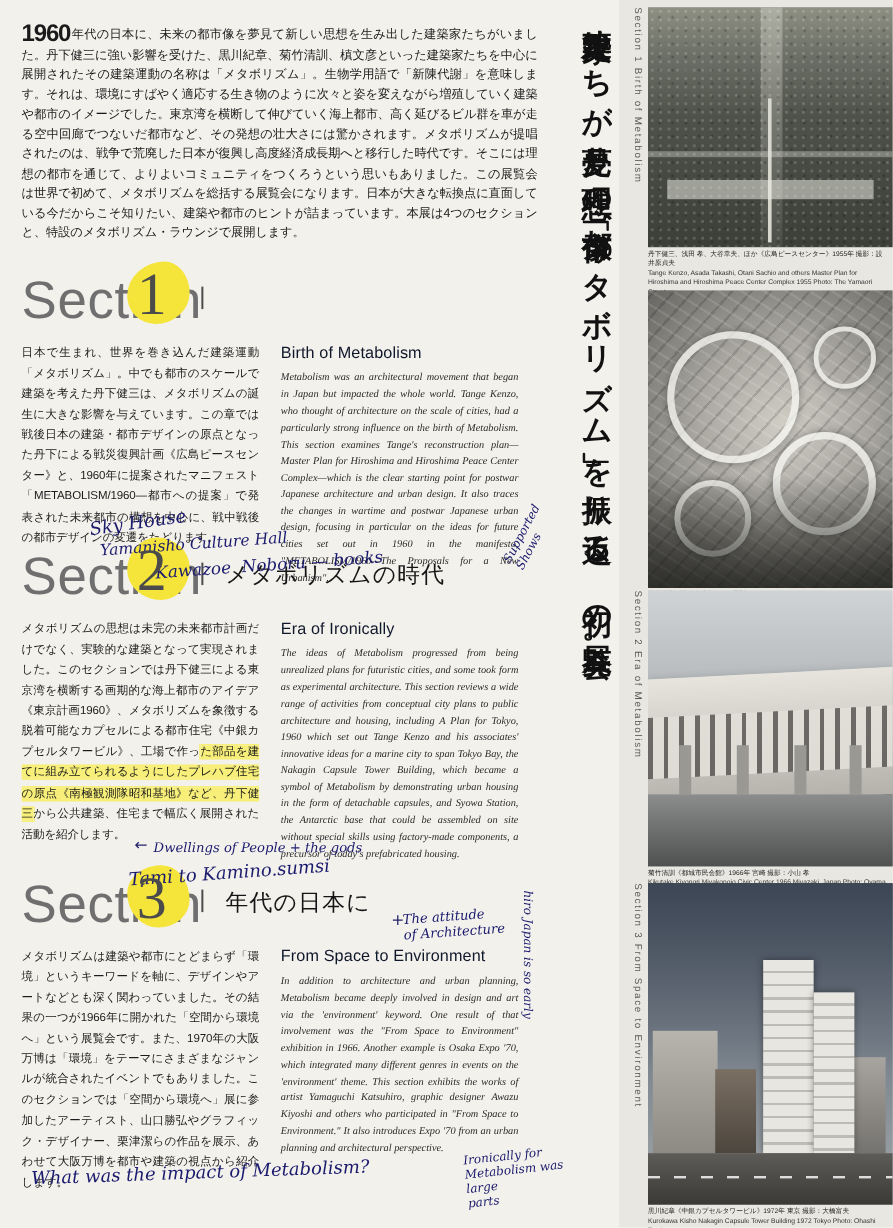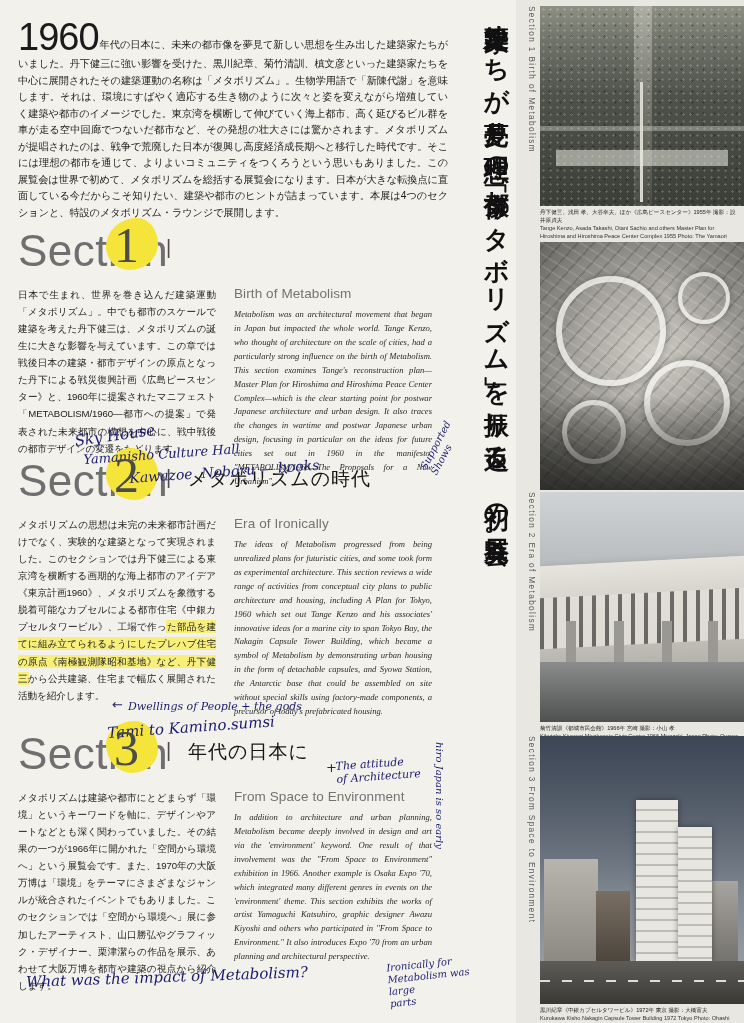--- a/index.html
+++ b/index.html
@@ -22,22 +22,22 @@
     width: 430px;
   }
   .intro {
     font-size: 10.2px;
     line-height: 1.62;
     color: #1a1a1a;
     text-align: justify;
     letter-spacing: -0.1px;
   }
   .intro .bigyear {
-    font-size: 38px;
-    font-weight: normal;
+    font-size: 20px;
+    font-weight: bold;
     letter-spacing: -1px;
     line-height: 1;
     vertical-align: -2px;
     margin-right: 1px;
   }
   
   .section { position: absolute; left: 18px; width: 432px; }
   .sec-head {
     position: relative;
     height: 54px;
@@ -94,21 +94,21 @@
   }
   .body-ja {
     font-size: 9.6px;
     line-height: 1.78;
     color: #1b1b1b;
     text-align: justify;
     letter-spacing: -0.1px;
   }
   .en-title {
     font-size: 13.5px;
-    color: #737373;
+    color: #0f172a;
     margin-bottom: 7px;
     letter-spacing: 0.1px;
   }
   .body-en {
     font-size: 8.6px;
     line-height: 1.62;
     color: #2a2a2a;
     text-align: justify;
     font-style: italic;
     font-family: Liberation Serif, serif;

